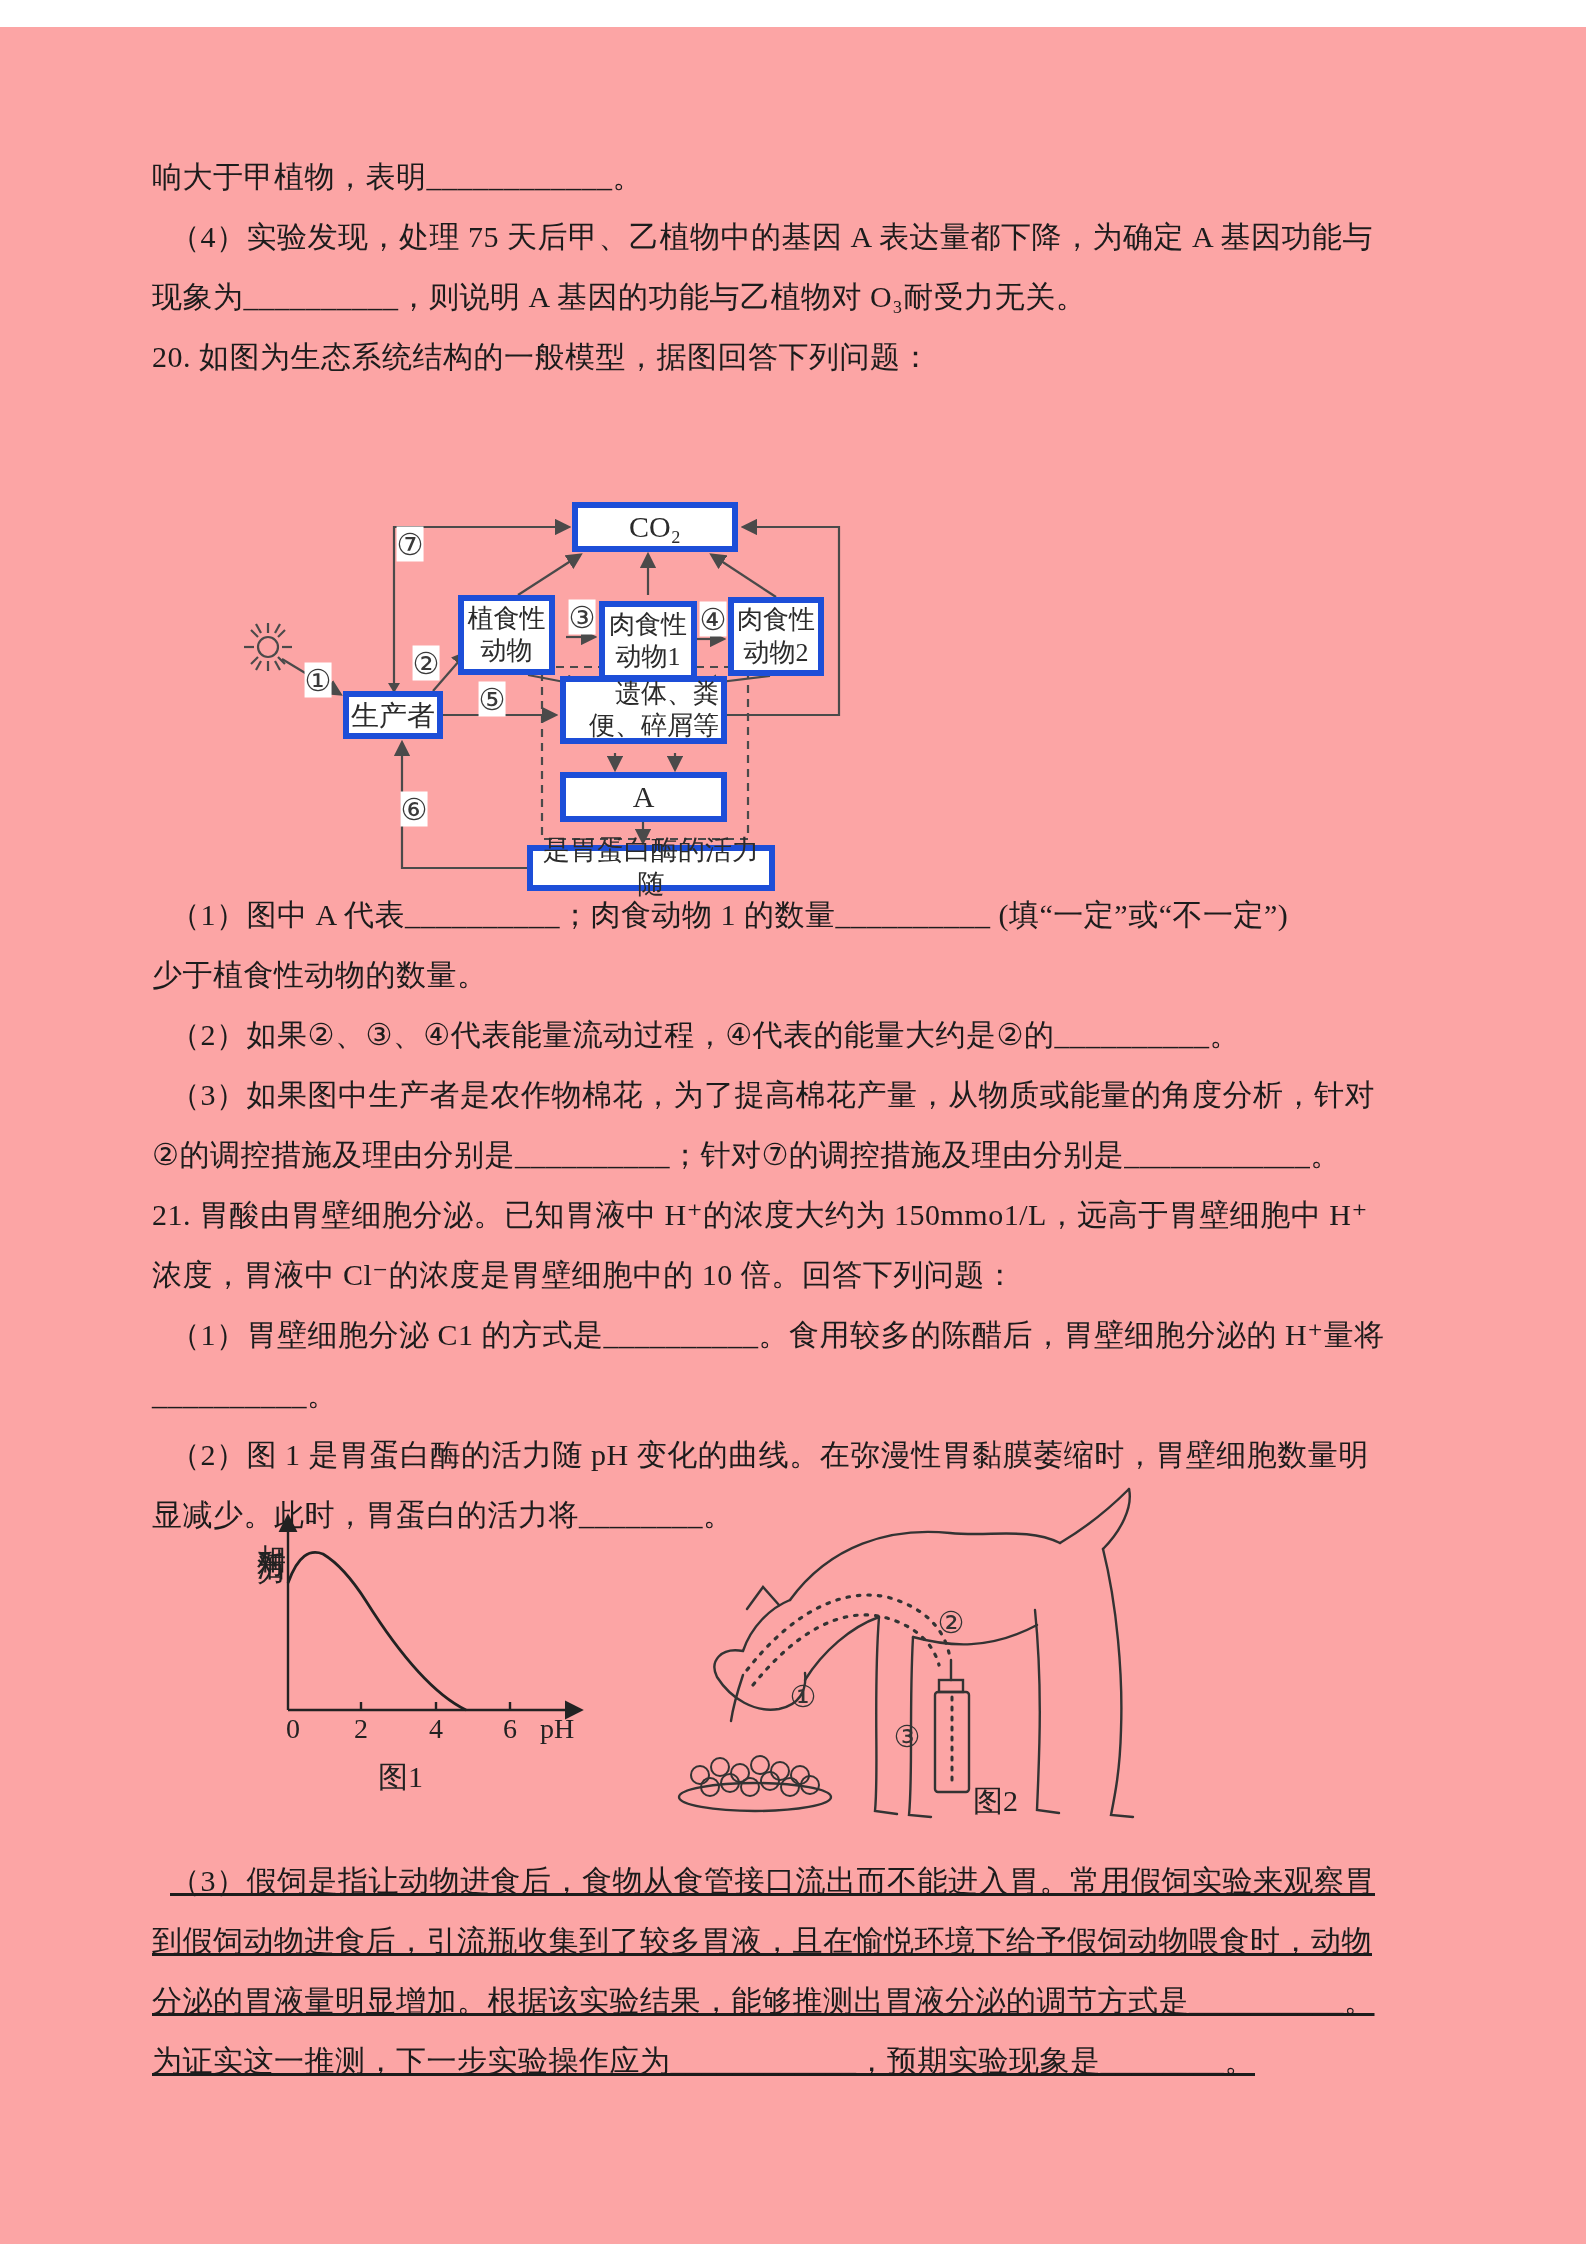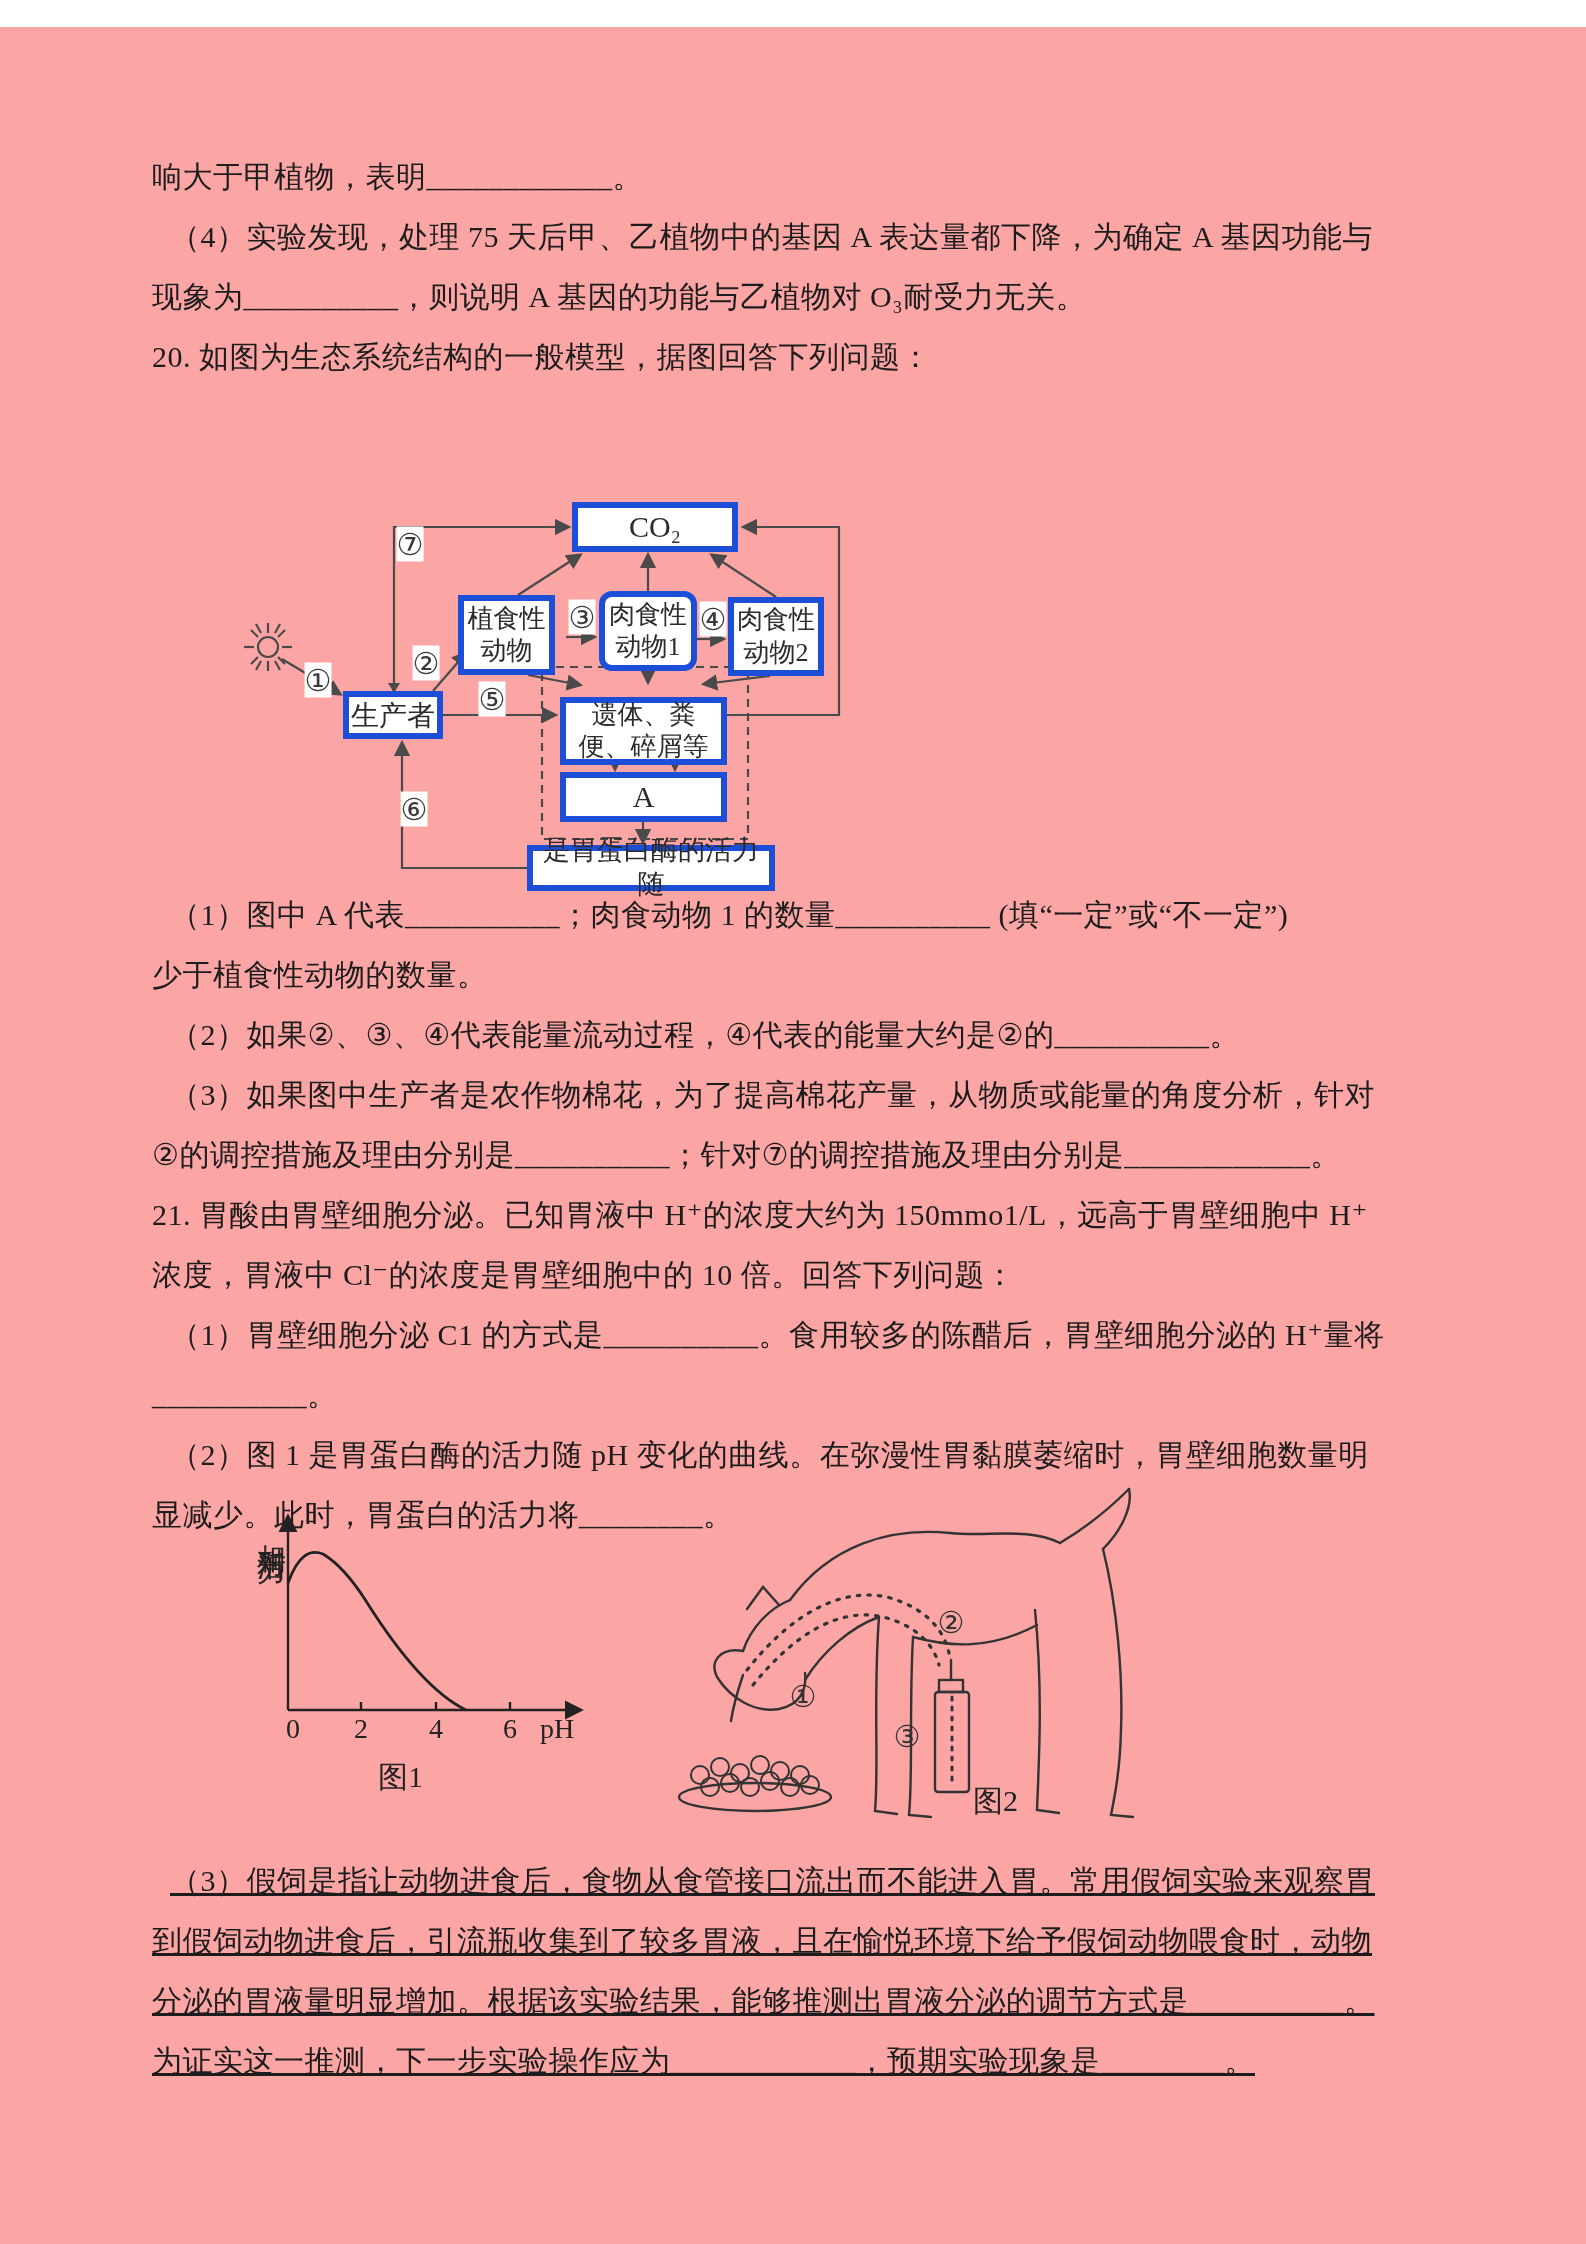--- a/index.html
+++ b/index.html
@@ -112,24 +112,24 @@
         <polyline points="299,381 172,381 172,256" marker-end="url(#ah1)"></polyline>
 
         <polyline points="497,228 609,228 609,40 514,40" marker-end="url(#ah1)"></polyline>
 
         <rect x="312" y="180" width="206" height="172" stroke-dasharray="8 6"></rect>
       </g>
     </svg>
 
     <div class="dbox" style="left:342px;top:15px;width:166px;height:50px;font-size:30px;">CO₂</div>
     <div class="dbox" style="left:228px;top:108px;width:97px;height:80px;">植食性动物</div>
-    <div class="dbox" style="left:369px;top:104px;width:98px;height:80px;border-radius:13px;">肉食性动物1</div>
+    <div class="dbox" style="left:369px;top:114px;width:98px;height:80px;">肉食性动物1</div>
     <div class="dbox" style="left:498px;top:110px;width:96px;height:79px;">肉食性动物2</div>
     <div class="dbox" style="left:113px;top:204px;width:100px;height:48px;font-size:28px;">生产者</div>
-    <div class="dbox" style="left:330px;top:210px;width:167px;height:68px;">遗体、粪便、碎屑等</div>
+    <div class="dbox" style="left:330px;top:189px;width:167px;height:68px;text-align:right;">遗体、粪便、碎屑等</div>
     <div class="dbox" style="left:330px;top:285px;width:167px;height:50px;font-size:30px;">A</div>
     <div class="dbox" style="left:297px;top:358px;width:248px;height:46px;font-size:27px;">是胃蛋白酶的活力随</div>
 
     <span class="dmark" style="left:88px;top:193px;">①</span>
     <span class="dmark" style="left:196px;top:176px;">②</span>
     <span class="dmark" style="left:352px;top:130px;">③</span>
     <span class="dmark" style="left:483px;top:132px;">④</span>
     <span class="dmark" style="left:262px;top:212px;">⑤</span>
     <span class="dmark" style="left:184px;top:322px;">⑥</span>
     <span class="dmark" style="left:180px;top:57px;">⑦</span>

